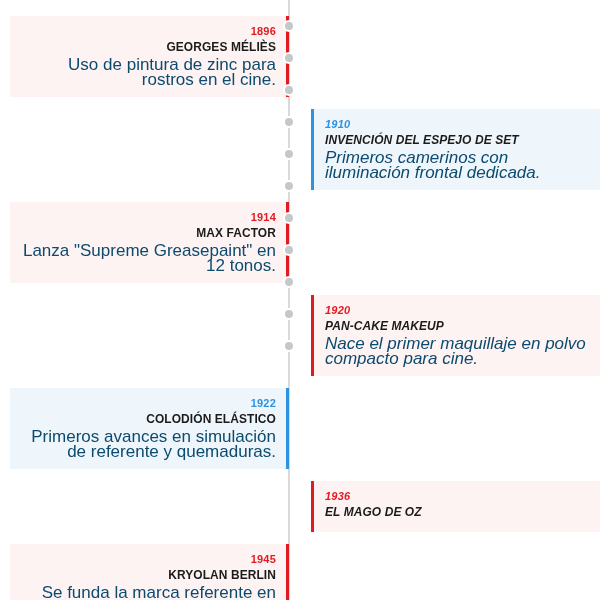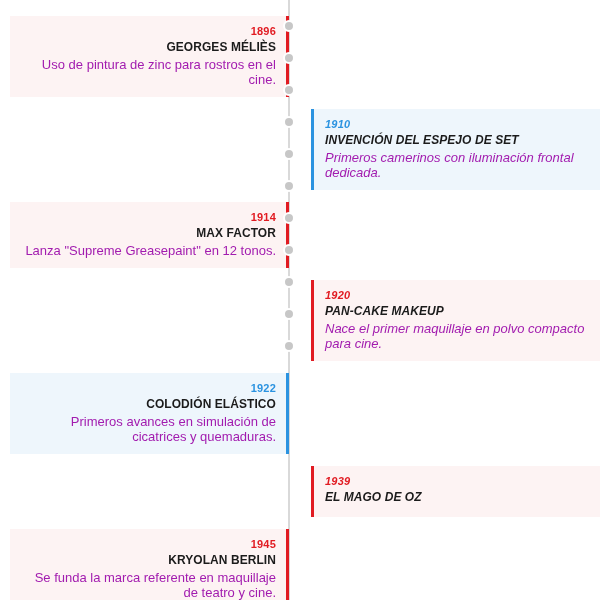--- a/index.html
+++ b/index.html
@@ -78,22 +78,22 @@
     letter-spacing: 0.1px;
     line-height: 16px;
     text-transform: uppercase;
     transform: scaleX(0.92);
     transform-origin: right center;
     margin-bottom: 2px;
   }
   .card.right .title { transform-origin: left center; }
 
   .desc {
-    font-size: 13px;
-    color: #a21caf;
+    font-size: 17px;
+    color: #0c4a6e;
     line-height: 15px;
   }
 
   .dot {
     position: absolute;
     left: 283px;
     width: 12px;
     height: 12px;
     border-radius: 50%;
     background: #c7c7c7;
@@ -149,32 +149,32 @@
             <div class="title">PAN-CAKE MAKEUP</div>
             <div class="desc">Nace el primer maquillaje en polvo compacto para cine.</div>
           </div>
         </div>
       </div>
       <div class="row">
         <div class="side left">
           <div class="card left blue">
             <div class="year">1922</div>
             <div class="title">COLODIÓN ELÁSTICO</div>
-            <div class="desc">Primeros avances en simulación de cicatrices y quemaduras.</div>
+            <div class="desc">Primeros avances en simulación de referente y quemaduras.</div>
           </div>
         </div>
         <div class="gap"></div>
         <div class="spacer"></div>
       </div>
       <div class="row">
         <div class="spacer"></div>
         <div class="gap"></div>
         <div class="side right">
           <div class="card right red">
-            <div class="year">1939</div>
+            <div class="year">1936</div>
             <div class="title">EL MAGO DE OZ</div>
           </div>
         </div>
       </div>
       <div class="row">
         <div class="side left">
           <div class="card left red">
             <div class="year">1945</div>
             <div class="title">KRYOLAN BERLIN</div>
             <div class="desc">Se funda la marca referente en maquillaje de teatro y cine.</div>

